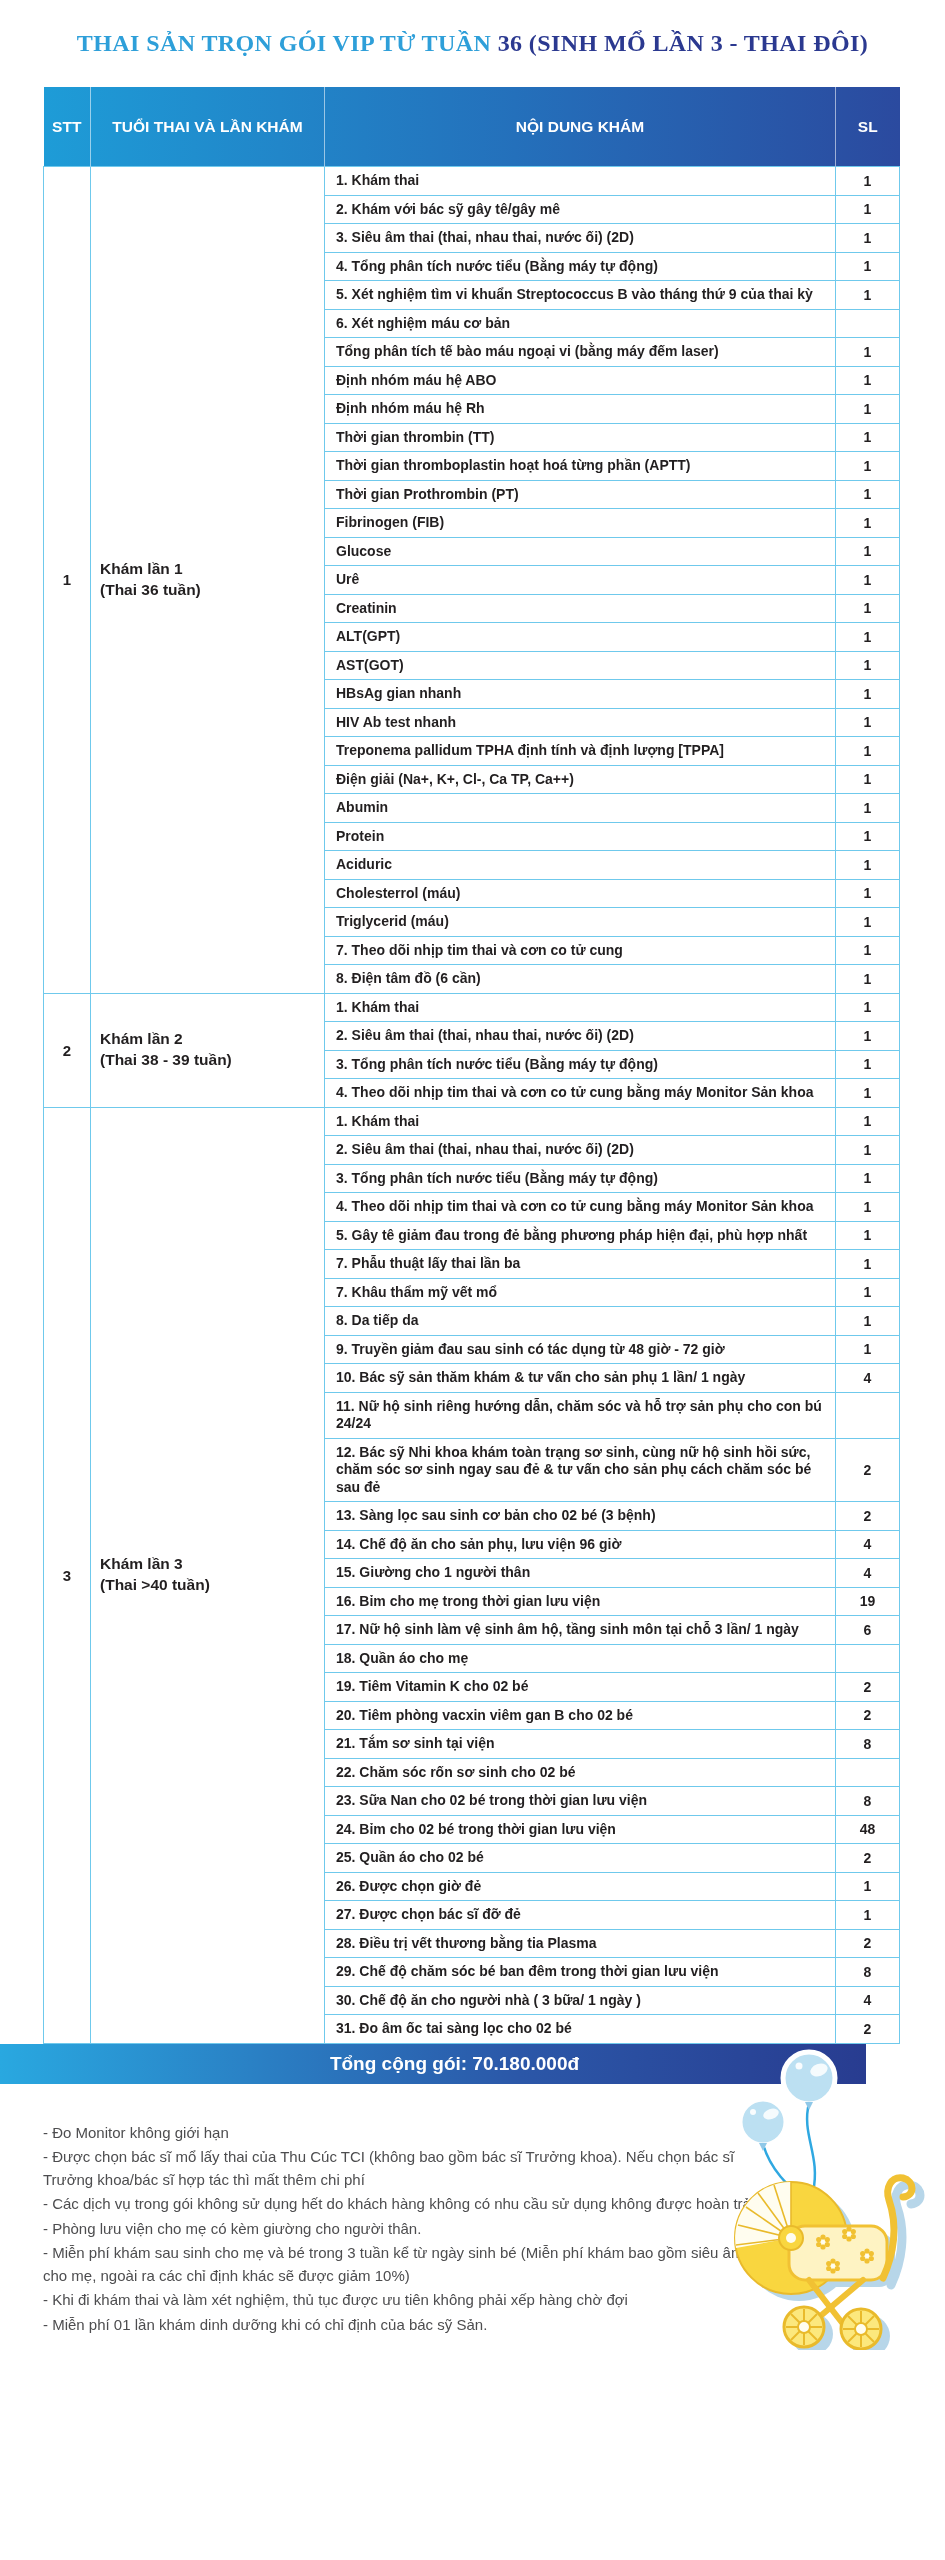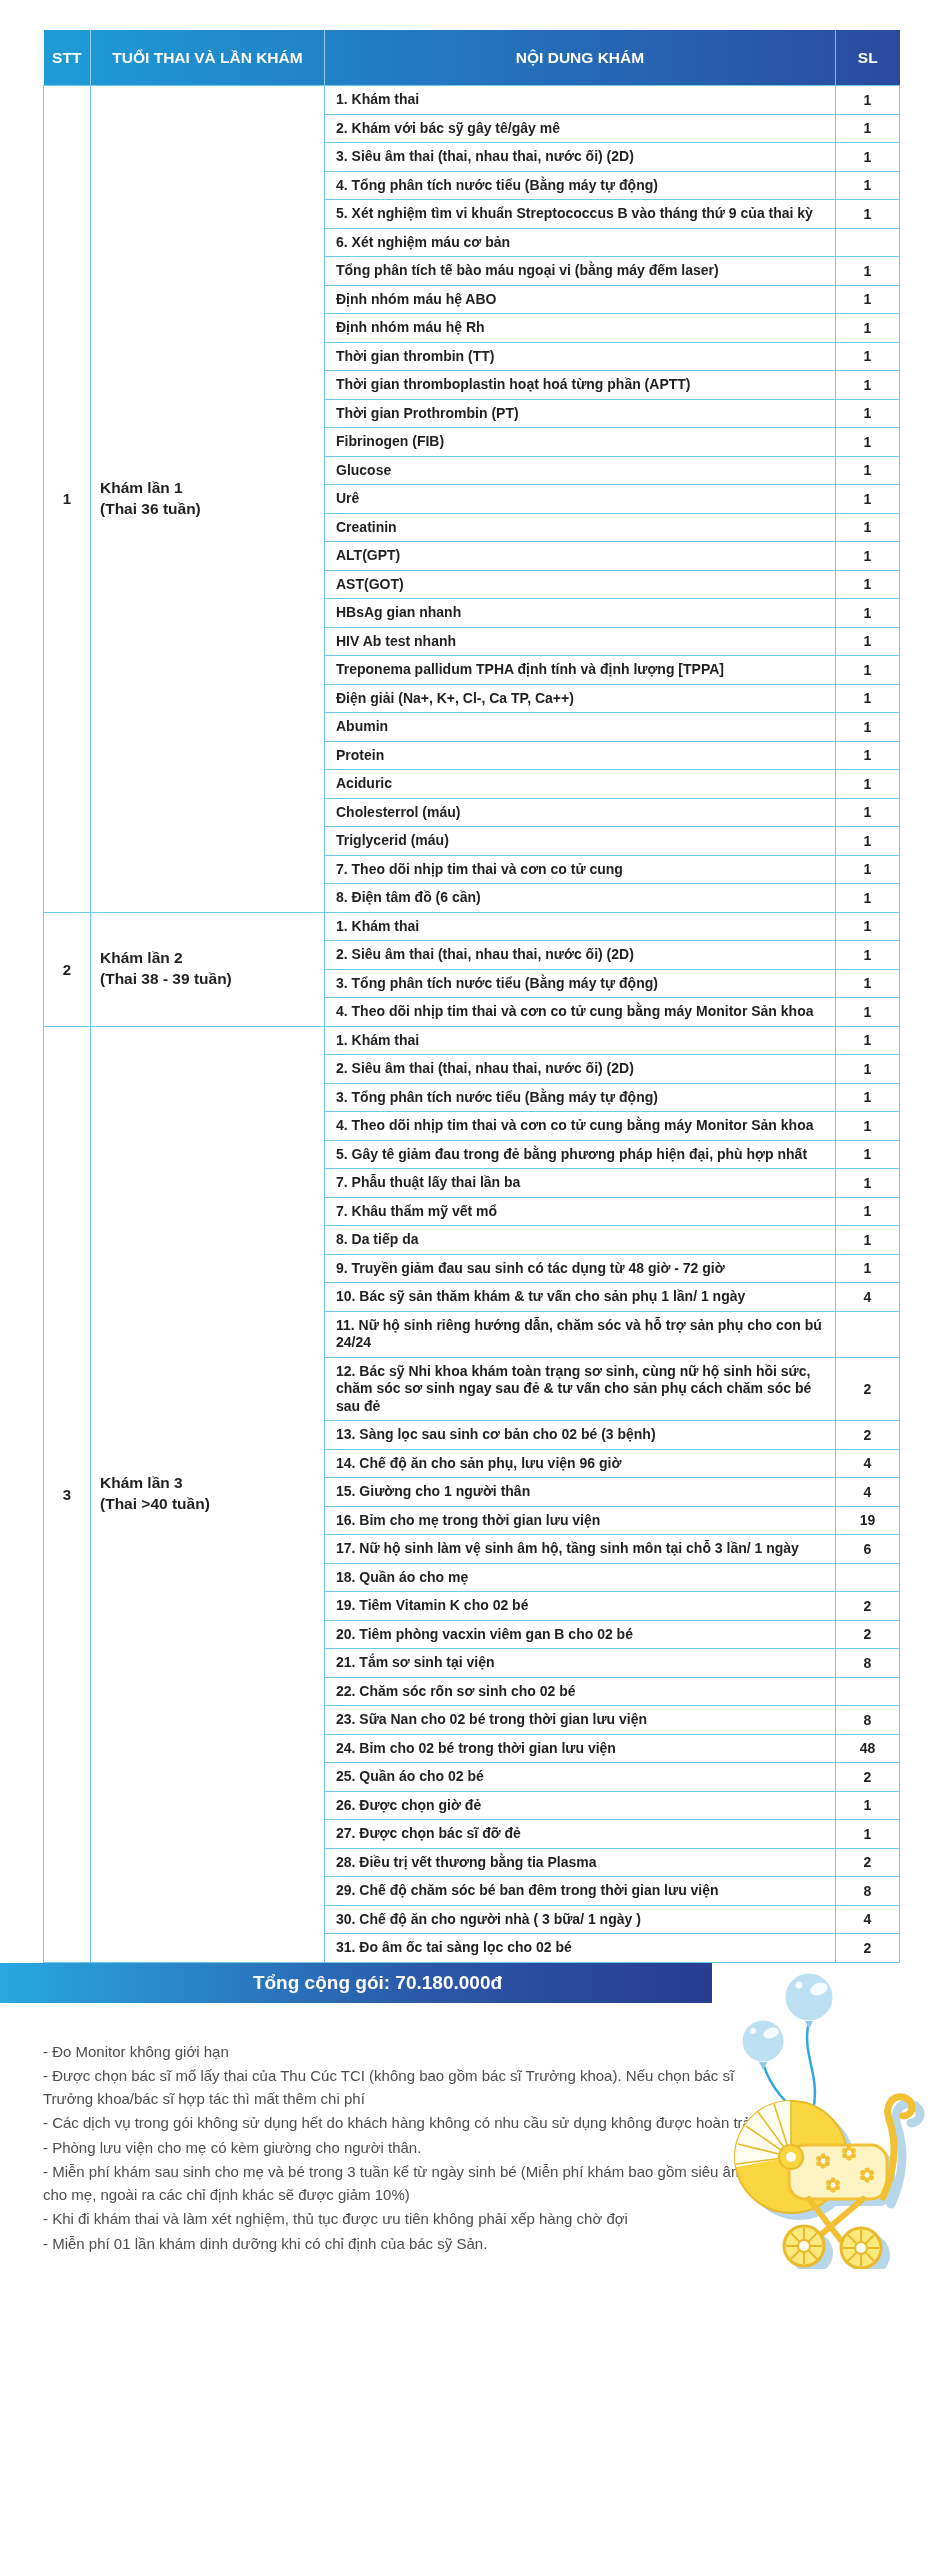--- a/index.html
+++ b/index.html
@@ -18,46 +18,47 @@
   
   table.tbl{
     border-collapse:collapse;table-layout:fixed;
     margin:30px 0 0 43px;width:856px;
   }
   table.tbl thead tr{
     background:linear-gradient(90deg,#1E9CD7 0%,#2470BB 55%,#2B4A9F 100%);
   }
   table.tbl th{
     color:#ffffff;font-size:15.5px;font-weight:700;height:47px;
-    border-right:1px solid rgba(255,255,255,.55);padding:4px 4px;
+    border-right:1px solid rgba(255,255,255,.55);padding:16px 4px;
   }
   table.tbl th:last-child{border-right:none;}
   table.tbl td{border:1px solid #6FC9EC;color:#221F20;vertical-align:middle;}
   td.c{padding:5px 8px 5px 11px;font-size:14px;font-weight:700;line-height:1.25;}
   td.sl{text-align:center;font-size:14px;font-weight:700;}
   td.stt{text-align:center;font-size:15px;font-weight:700;}
   td.grp{padding-left:9px;font-size:15.5px;font-weight:700;line-height:1.35;}
   
   .bottom{position:relative;margin-top:0;}
   .total-bar{
-    width:712px;height:40px;box-sizing:border-box;padding-left:43px;
+    width:866px;height:40px;box-sizing:border-box;padding-left:43px;
     background:linear-gradient(90deg,#29A8E0 0%,#2B57A8 60%,#283C90 100%);
     color:#ffffff;font-size:19px;font-weight:700;line-height:40px;text-align:center;
   }
   .notes{margin:38px 0 0 43px;width:740px;}
   .notes-h{color:#29ABE2;font-size:17.5px;font-weight:700;margin:0 0 5px 0;}
   .notes ul{list-style:none;margin:0;padding:0;}
   .notes li{font-size:15px;color:#4D4D4F;line-height:1.5;margin:0 0 2px 0;}
   .stroller{position:absolute;top:-4px;right:4px;width:250px;height:310px;z-index:5;}
 </style>
 </head>
 <body>
 
 <div class="page">
 
+  <h1 class="title"><span class="t1">THAI SẢN TRỌN GÓI VIP TỪ TUẦN </span><span class="t2">36 (SINH MỔ LẦN 3 - THAI ĐÔI)</span></h1>
 
   <table class="tbl">
     <colgroup>
       <col style="width:47px">
         <col style="width:234px">
         <col style="width:511px">
         <col style="width:64px">
     </colgroup>
     <thead>
       <tr>

